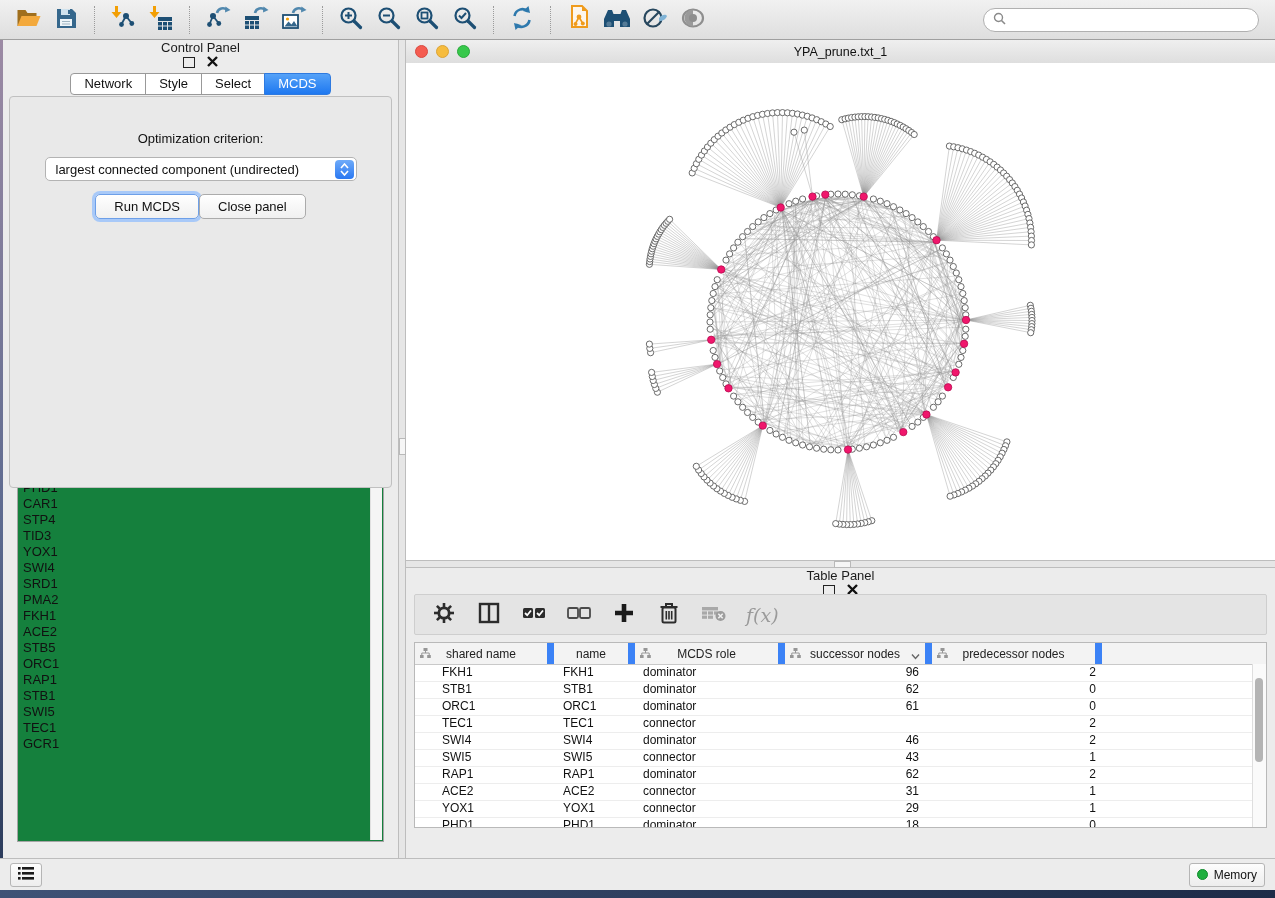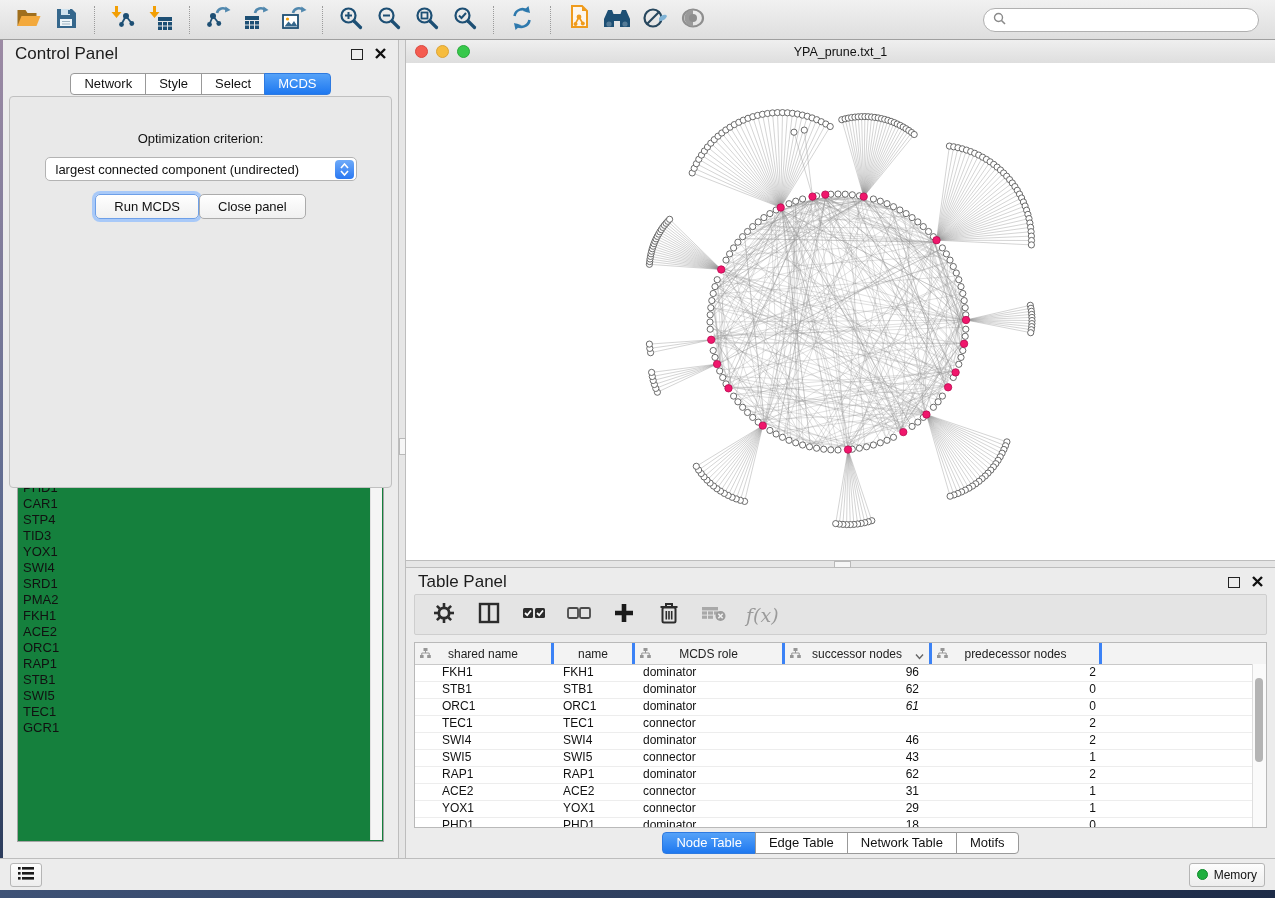--- a/index.html
+++ b/index.html
@@ -16,21 +16,21 @@
   .tb-sep{width:0;height:28px;border-left:1px dotted #9b9b9b;margin:0 8px;}
   .tb-spacer{flex:1;}
   .searchbox{width:276px;height:24px;background:#fff;border:1px solid #b0b0b0;border-radius:13px;
     display:flex;align-items:center;padding:0 9px;gap:5px;box-sizing:border-box;margin-right:6px;}
   .searchbox input{border:none;outline:none;background:transparent;flex:1;font-size:12px;color:#333;}
 
   
   .left-sliver{position:absolute;left:0;top:40px;width:3px;height:818px;
     background:linear-gradient(#9c8aa4,#5c6a8f 60%,#2c3c5c);}
   .control-panel{position:absolute;left:3px;top:40px;width:395px;height:818px;background:#ececec;}
-  .panel-titlebar{height:28px;display:flex;align-items:center;padding:0 12px;font-size:17px;color:#1c1c1c;}
+  .panel-titlebar{height:28px;display:flex;align-items:center;padding:0 12px;font-size:13px;color:#1c1c1c;flex-direction:column;}
   .panel-titlebar .ttl{flex:1;}
   .win-mini{display:flex;gap:12px;align-items:center;}
   .float-glyph{width:10px;height:9px;border:1.6px solid #222;display:inline-block;}
   .seg-tabs{display:flex;justify-content:center;margin-top:5px;position:relative;z-index:2;font-size:13px;}
   .seg{background:#fff;border:1px solid #999;margin-left:-1px;padding:2px 13px 3px;color:#111;cursor:default;}
   .seg:first-child{border-radius:4px 0 0 4px;margin-left:0;}
   .seg:last-child{border-radius:0 4px 4px 0;}
   .seg.active{background:linear-gradient(#55a2f8,#1e78f0);color:#fff;border-color:#2e7ae0;}
   .inner-panel{position:absolute;left:6px;right:6px;top:67px;height:390px;background:#e9e9e9;
     border:1px solid #c0c0c0;border-radius:4px;margin-top:-11px;z-index:1;}
@@ -74,21 +74,21 @@
   
   .table-panel{position:absolute;left:406px;top:568px;width:869px;height:290px;background:#ececec;}
   .tp-toolbar{position:absolute;left:8px;right:8px;top:26px;height:41px;background:#e4e4e4;
     border:1px solid #cecece;border-radius:2px;display:flex;align-items:center;gap:19px;padding:0 16px;box-sizing:border-box;}
   .tp-ico{display:flex;align-items:center;justify-content:center;width:26px;height:26px;}
   .fx{font-family:"DejaVu Serif","Liberation Serif",serif;font-style:italic;font-size:19px;color:#9a9a9a;}
   .table-wrap{position:absolute;left:8px;right:8px;top:74px;height:186px;background:#fff;
     border:1px solid #b9b9b9;box-sizing:border-box;overflow:hidden;}
   .thead{display:flex;height:21px;background:#f3f3f3;border-bottom:1px solid #c9c9c9;font-size:12px;color:#222;}
   .th{position:relative;display:flex;align-items:center;justify-content:center;
-    border-right:3px solid #3b82f6;box-sizing:border-box;gap:4px;}
+    border-right:7px solid #3b82f6;box-sizing:border-box;gap:4px;}
   .th .colicon{position:absolute;left:5px;top:5px;}
   .th .sort{position:absolute;right:5px;top:6px;}
   .tr{display:flex;height:16px;line-height:15px;font-size:12px;color:#111;border-bottom:1px solid #ededed;}
   .td{box-sizing:border-box;overflow:hidden;white-space:nowrap;}
   .c0{padding-left:27px;}.c1{padding-left:9px;}.c2{padding-left:8px;}
   .c3{text-align:right;padding-right:13px;}.c4{text-align:right;padding-right:6px;}
   .tbl-scroll{position:absolute;right:0;top:21px;bottom:0;width:13px;background:#fafafa;border-left:1px solid #dedede;}
   .tbl-thumb{position:absolute;left:2px;top:14px;width:8px;height:84px;background:#b4b4b4;border-radius:4px;}
   .tp-tabs{position:absolute;left:0;right:0;bottom:4px;display:flex;justify-content:center;font-size:13px;}
 
@@ -308,20 +308,21 @@
             <div>PHD1</div>
             <div>CAR1</div>
             <div>STP4</div>
             <div>TID3</div>
             <div>YOX1</div>
             <div>SWI4</div>
             <div>SRD1</div>
             <div>PMA2</div>
             <div>FKH1</div>
             <div>ACE2</div>
+            <div>STB5</div>
             <div>ORC1</div>
             <div>RAP1</div>
             <div>STB1</div>
             <div>SWI5</div>
             <div>TEC1</div>
             <div>GCR1</div>
           </div>
       <div class="mcds-scroll"></div>
     </div>
   </div>
@@ -1300,21 +1301,21 @@
               <div class="td c1" style="width: 81px;">STB1</div>
               <div class="td c2" style="width: 150px;">dominator</div>
               <div class="td c3" style="width: 147px;">62</div>
               <div class="td c4" style="width: 170px;">0</div>
               <div class="td" style="flex: 1 1 0%;"></div>
             </div>
             <div class="tr">
               <div class="td c0" style="width: 139px;">ORC1</div>
               <div class="td c1" style="width: 81px;">ORC1</div>
               <div class="td c2" style="width: 150px;">dominator</div>
-              <div class="td c3" style="width: 147px; font-style: italic;">61</div>
+              <div class="td c3" style="width: 147px;">61</div>
               <div class="td c4" style="width: 170px;">0</div>
               <div class="td" style="flex: 1 1 0%;"></div>
             </div>
             <div class="tr">
               <div class="td c0" style="width: 139px;">TEC1</div>
               <div class="td c1" style="width: 81px;">TEC1</div>
               <div class="td c2" style="width: 150px;">connector</div>
               <div class="td c3" style="width: 147px; margin-top: 31px;">47</div>
               <div class="td c4" style="width: 170px;">2</div>
               <div class="td" style="flex: 1 1 0%;"></div>
@@ -1365,26 +1366,20 @@
               <div class="td c2" style="width: 150px;">dominator</div>
               <div class="td c3" style="width: 147px;">18</div>
               <div class="td c4" style="width: 170px;">0</div>
               <div class="td" style="flex: 1 1 0%;"></div>
             </div>
           </div>
       <div class="tbl-scroll">
             <div class="tbl-thumb"></div>
           </div>
     </div>
-    <div class="tp-tabs">
-      <span class="seg active">Node Table</span>
-      <span class="seg">Edge Table</span>
-      <span class="seg">Network Table</span>
-      <span class="seg">Motifs</span>
-    </div>
   </div>
 
   <div class="statusbar">
     <div class="sb-btn">
       <span><svg width="16" height="13" viewBox="0 0 16 13">
               <g fill="#1a1a1a">
                 <rect x="0" y="0" width="2.6" height="2.6"></rect>
                 <rect x="4" y="0" width="12" height="2.6"></rect>
                 <rect x="0" y="5" width="2.6" height="2.6"></rect>
                 <rect x="4" y="5" width="12" height="2.6"></rect>

